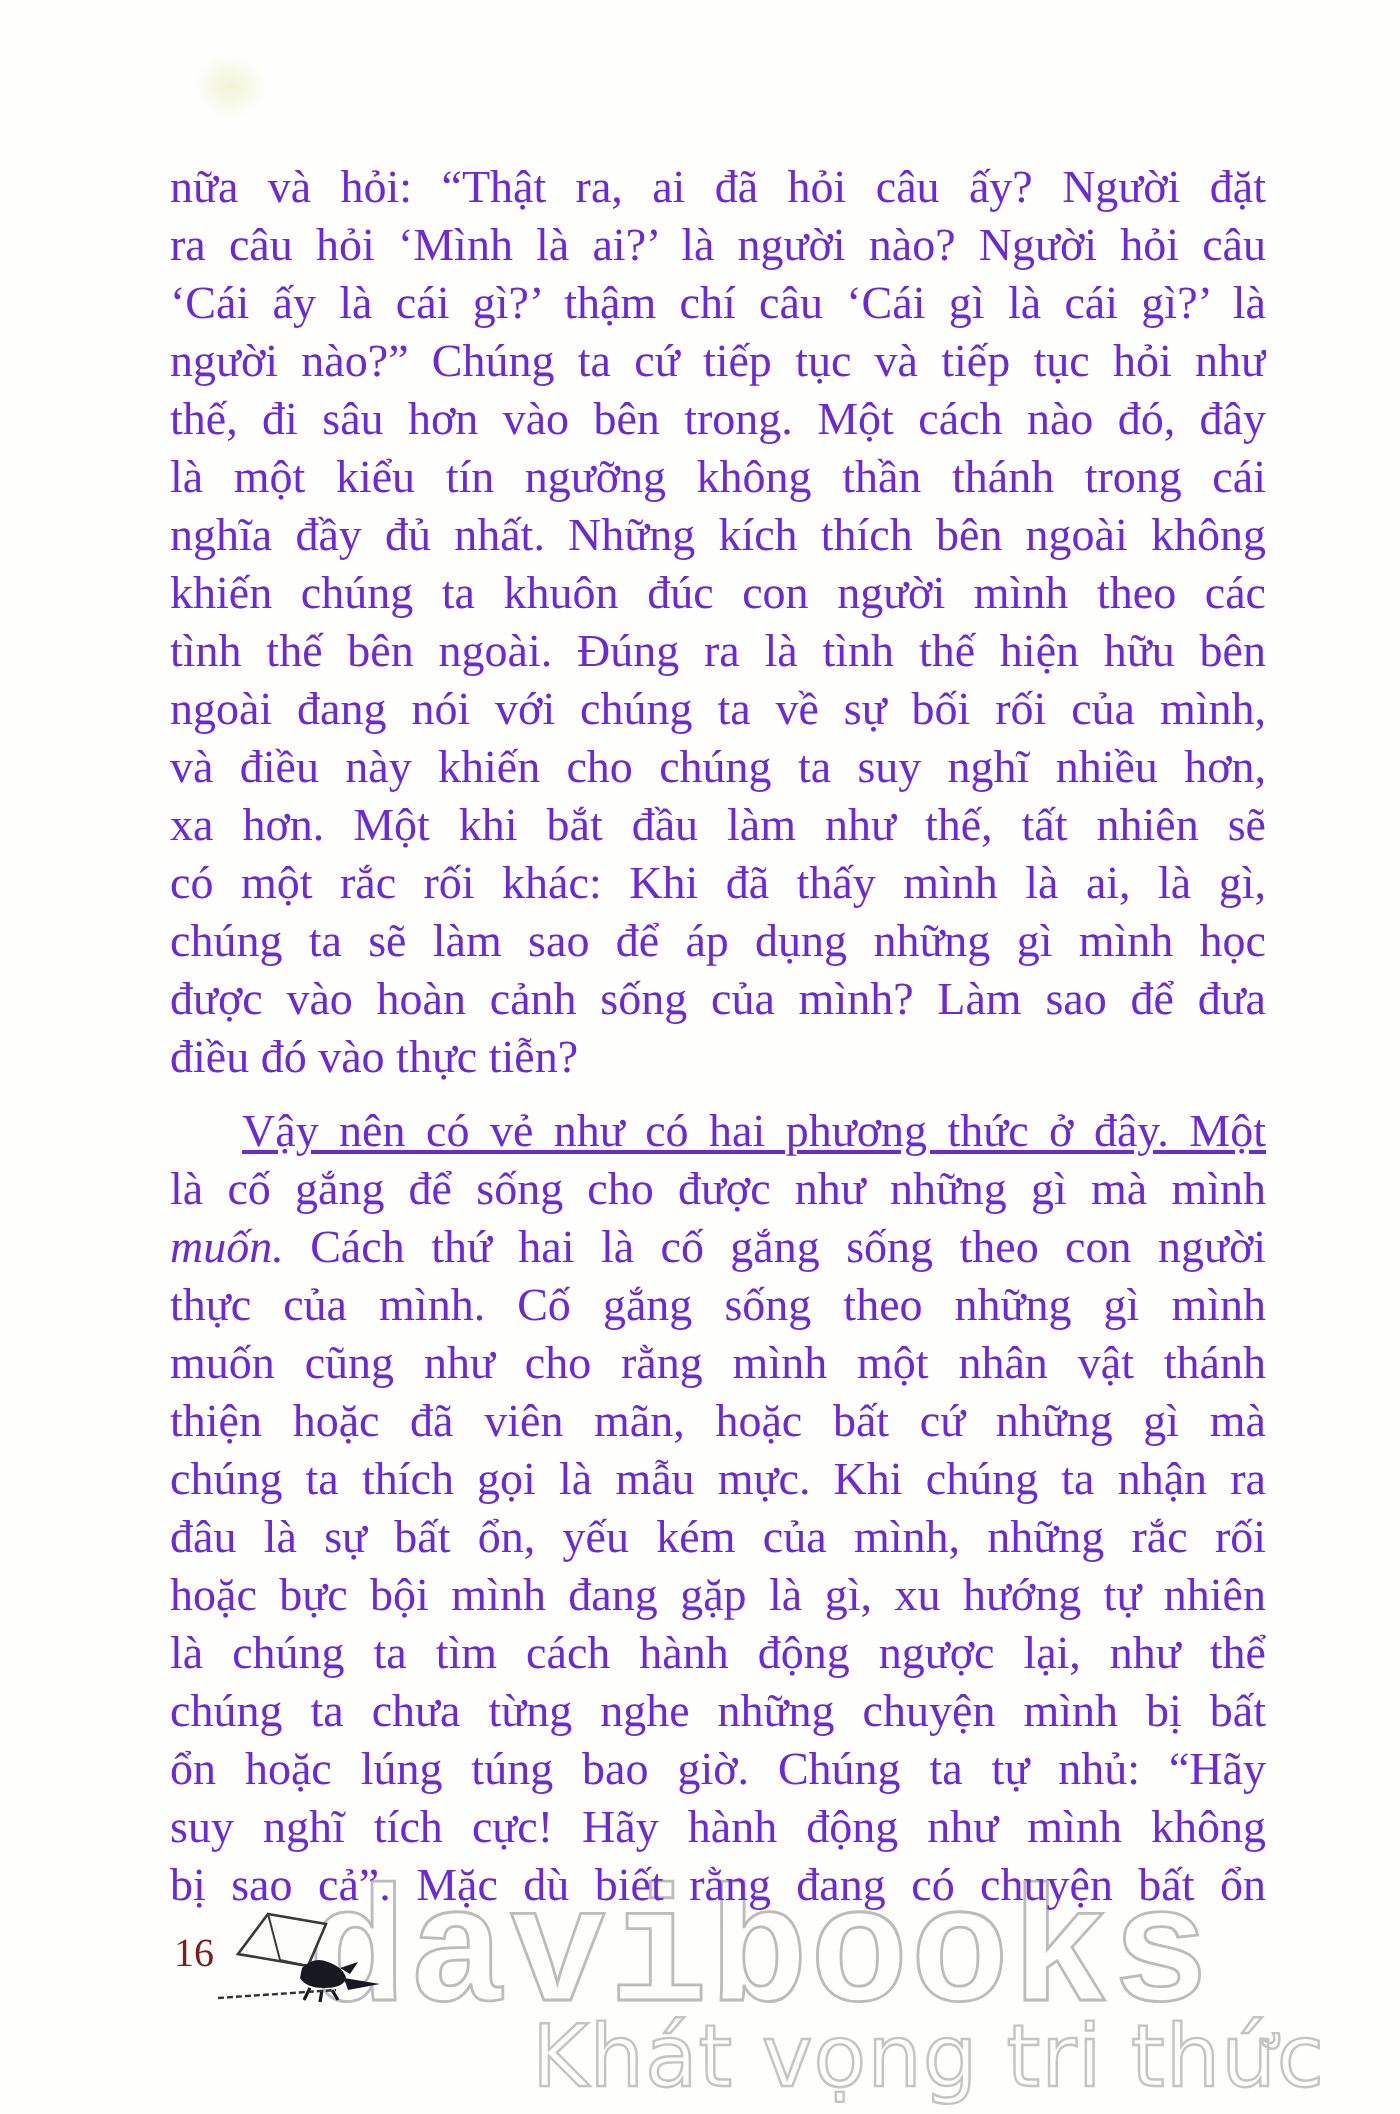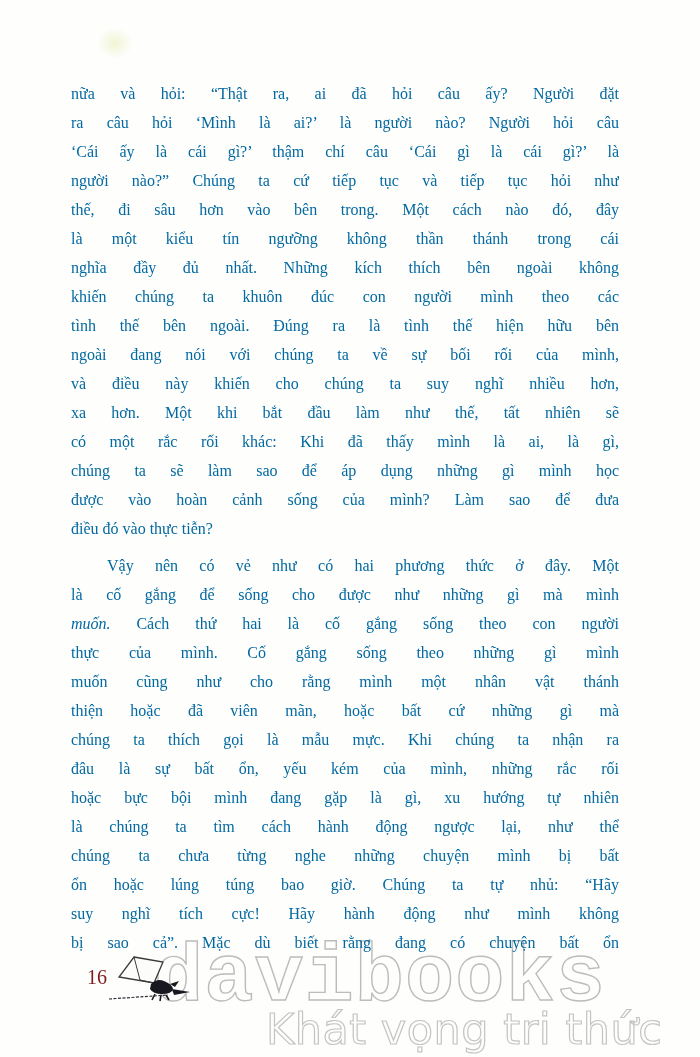--- a/index.html
+++ b/index.html
@@ -14,34 +14,34 @@
     position: absolute; inset: 0;
     background: #fefefd;
   }
   .smudge {
     position: absolute; left: 97px; top: 27px;
     width: 36px; height: 32px;
     background: radial-gradient(closest-side, rgba(240,244,210,0.95), rgba(240,244,210,0));
     border-radius: 50%;
   }
   .text-block {
-    position: absolute; left: 71px; top: 79px; width: 548px;
-    color: #0369a1;
-    font-size: 16px;
+    position: absolute; left: 85px; top: 79px; width: 548px;
+    color: #6d28d9;
+    font-size: 23px;
     z-index: 2;
   }
   .ln {
     line-height: 29px; height: 29px;
     text-align: justify;
     text-align-last: justify;
     overflow: hidden;
   }
   .ln.short { text-align-last: left; }
   .para2 { margin-top: 8px; }
-  .para2 .ln:first-child { text-indent: 36px; }
+  .para2 .ln:first-child { text-indent: 36px; text-decoration: underline; }
   .italic { font-style: italic; }
 
   .watermark-brand {
     position: absolute; left: 154px; top: 938px;
     font-family: Liberation Mono, monospace;
     font-weight: bold;
     font-size: 82px; line-height: 1;
     color: transparent;
     -webkit-text-stroke: 1.4px #bcbcbc;
     letter-spacing: 1px;

